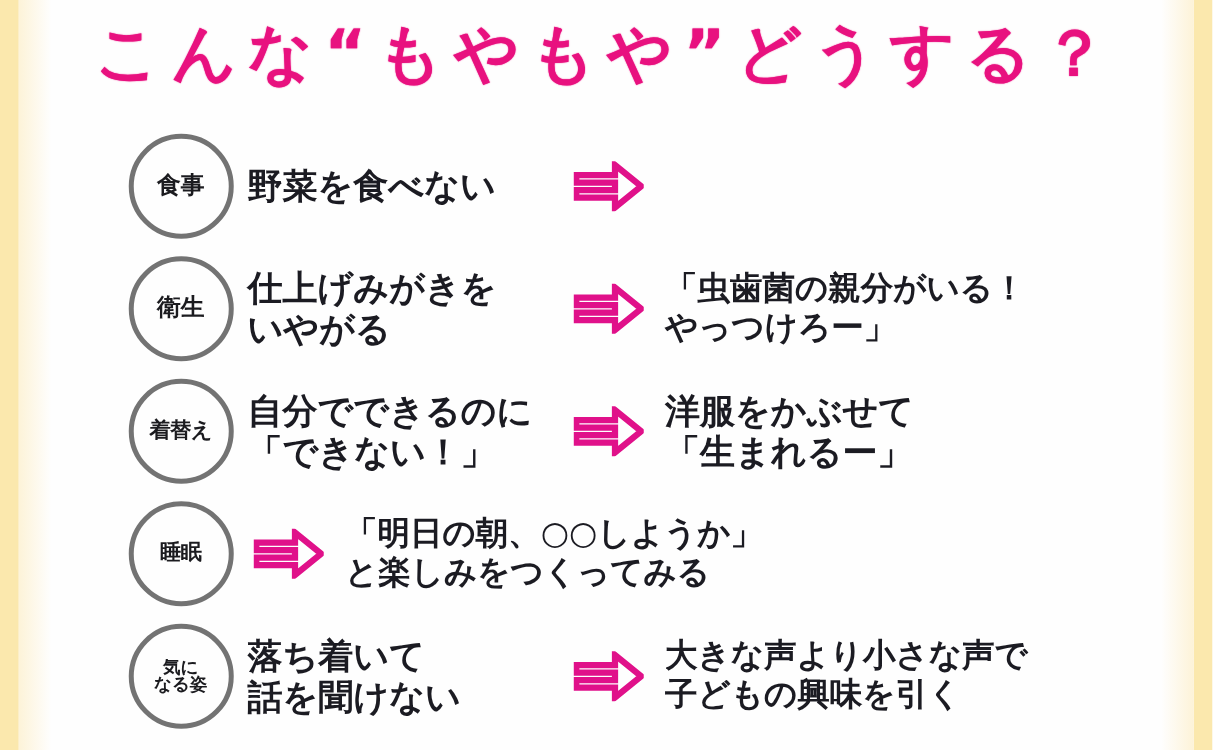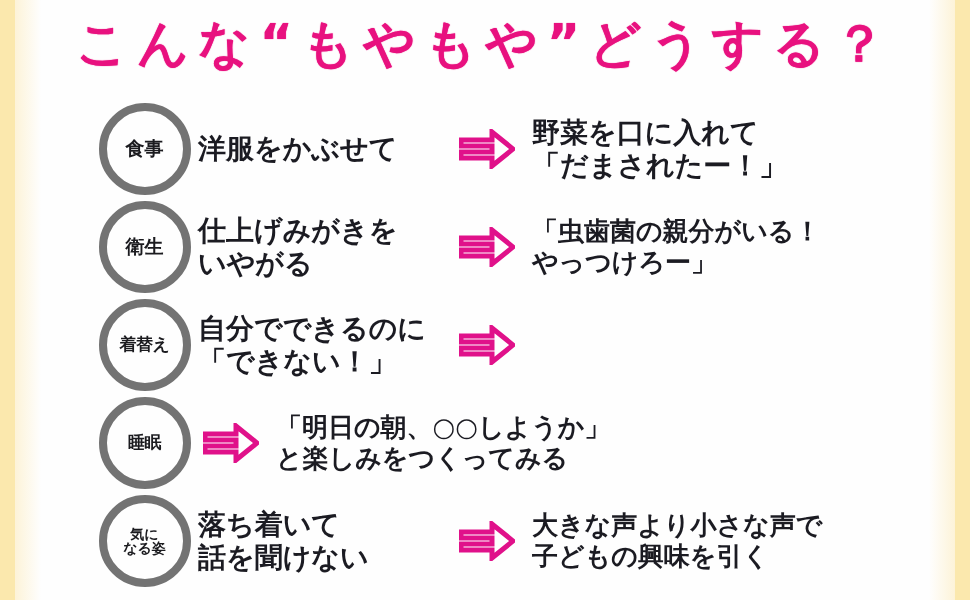--- a/index.html
+++ b/index.html
@@ -80,21 +80,21 @@
     margin-left: 97px;
     display: flex;
     align-items: center;
     justify-content: center;
     flex: none;
   }
   .badge {
     position: relative;
     width: 76px;
     height: 76px;
-    border: 8px solid #737373;
+    border: 4px solid #737373;
     border-radius: 50%;
     display: flex;
     align-items: center;
     justify-content: center;
   }
   .badge-label {
     position: absolute;
     left: 50%;
     top: 50%;
     transform: translate(-50%, -50%);
@@ -166,28 +166,26 @@
   <div class="title">こんな“もやもや”どうする？</div>
 
   <div class="rows">
 
     <div class="row">
       <div class="badge-cell">
         <div class="badge">
           <span class="badge-label">食事</span>
         </div>
       </div>
-      <div class="problem-cell">洋服をかぶせて</div>
-      <div class="arrow-cell">
-        <svg width="56" height="40" viewBox="0 0 56 40" aria-hidden="true">
-          <path d="M2 11 H33 V3 L54 20 L33 37 V29 H2 V23 H33 V17 H2 Z" fill="none" stroke="currentColor" stroke-width="5" stroke-linejoin="miter"></path>
-        </svg>
-      </div>
-      <div class="solution-cell">野菜を口に入れて
-「だまされたー！」</div>
+      <div class="problem-cell">野菜を食べない</div>
+      <div class="arrow-cell">
+        <svg width="56" height="40" viewBox="0 0 56 40" aria-hidden="true">
+          <path d="M2 11 H33 V3 L54 20 L33 37 V29 H2 V23 H33 V17 H2 Z" fill="none" stroke="currentColor" stroke-width="5" stroke-linejoin="miter"></path>
+        </svg>
+      </div>
     </div>
 
     <div class="row">
       <div class="badge-cell">
         <div class="badge">
           <span class="badge-label">衛生</span>
         </div>
       </div>
       <div class="problem-cell">仕上げみがきを
 いやがる</div>
@@ -206,20 +204,22 @@
           <span class="badge-label small">着替え</span>
         </div>
       </div>
       <div class="problem-cell">自分でできるのに
 「できない！」</div>
       <div class="arrow-cell">
         <svg width="56" height="40" viewBox="0 0 56 40" aria-hidden="true">
           <path d="M2 11 H33 V3 L54 20 L33 37 V29 H2 V23 H33 V17 H2 Z" fill="none" stroke="currentColor" stroke-width="5" stroke-linejoin="miter"></path>
         </svg>
       </div>
+      <div class="solution-cell">洋服をかぶせて
+「生まれるー」</div>
     </div>
 
     <div class="row">
       <div class="badge-cell">
         <div class="badge">
           <span class="badge-label small">睡眠</span>
         </div>
       </div>
       <div class="arrow-cell">
         <svg width="56" height="40" viewBox="0 0 56 40" aria-hidden="true">

